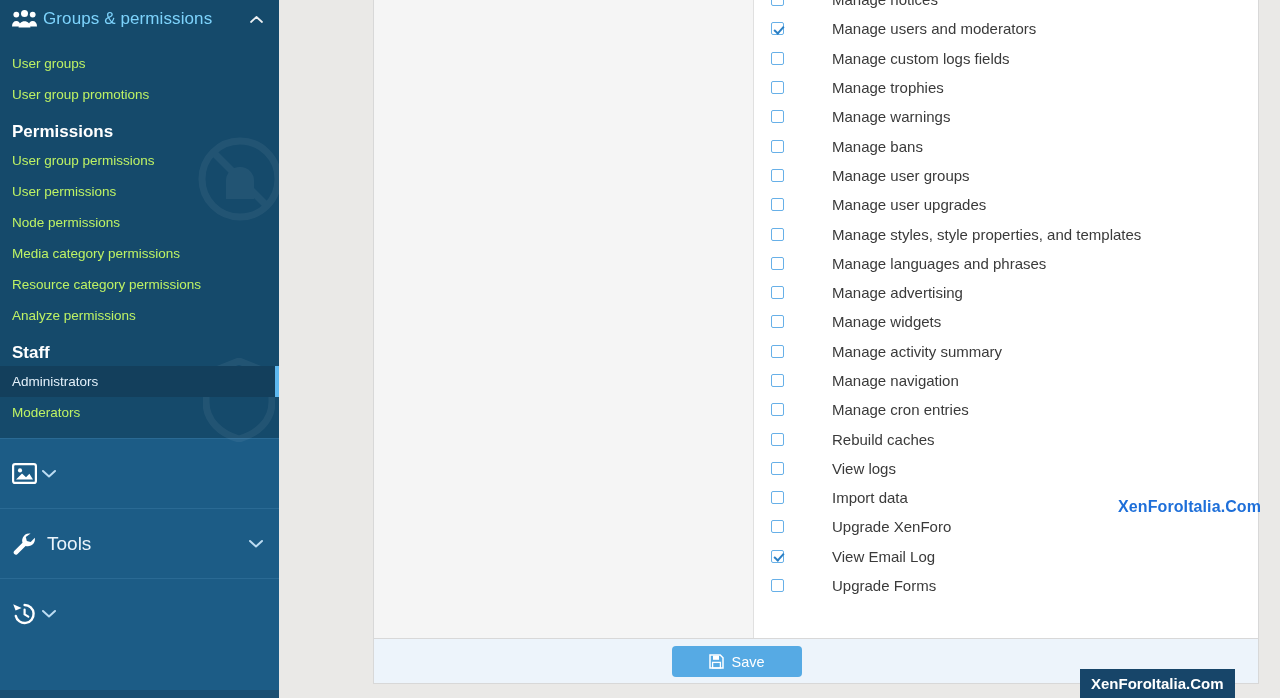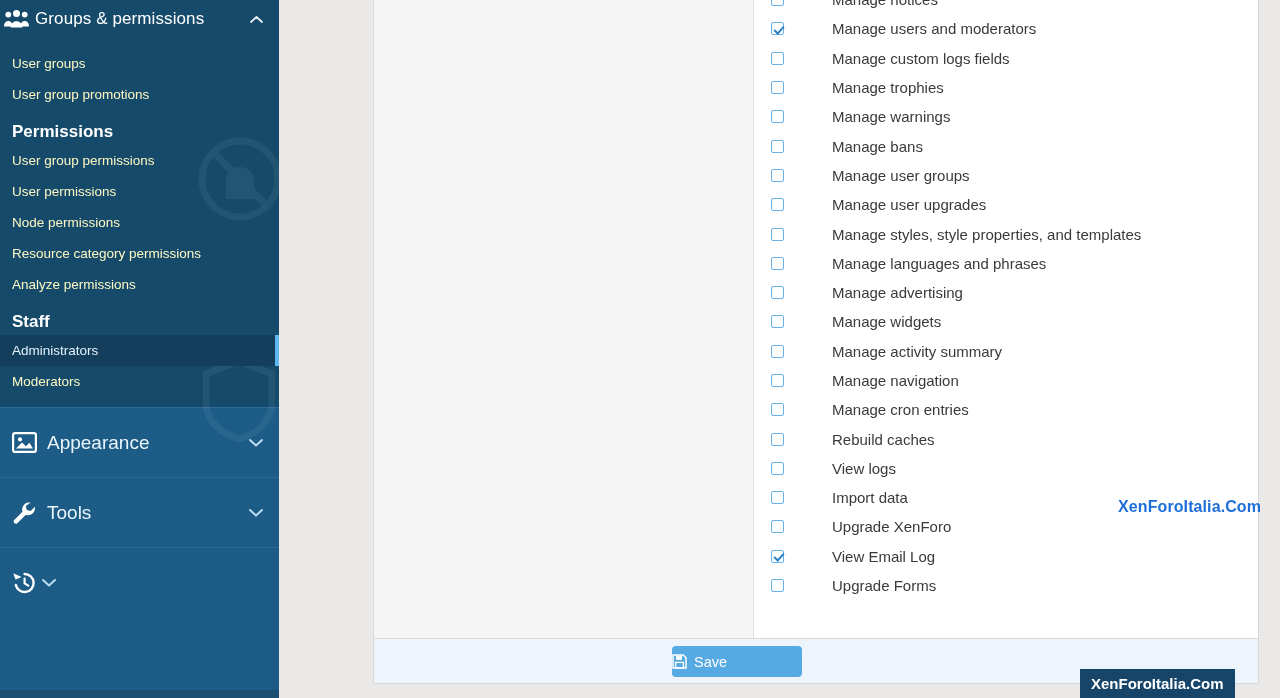--- a/index.html
+++ b/index.html
@@ -36,22 +36,22 @@
   
   .grp-open {
     background: #154a6b;
     position: relative;
   }
 
   .grp-header {
     display: flex;
     align-items: center;
     height: 38px;
-    padding: 0 16px 0 4px;
-    color: #ffffff;
+    padding: 0 16px 0 12px;
+    color: #7dd3fc;
     font-size: 17px;
     position: relative;
     cursor: pointer;
   }
   .grp-header .g-ico {
     width: 26px; height: 22px;
     flex: 0 0 26px;
     display: flex; align-items: center; justify-content: flex-start;
   }
   .grp-header .g-label {
@@ -60,21 +60,21 @@
     letter-spacing: .1px;
   }
   .grp-header .g-chev {
     flex: 0 0 14px;
     display: flex; align-items: center; justify-content: center;
     opacity: .92;
   }
 
   .sb-link {
     display: block;
-    color: #fef9c3;
+    color: #bef264;
     font-size: 13.5px;
     line-height: 31px;
     padding: 0 16px 0 12px;
     text-decoration: none;
     position: relative;
     cursor: pointer;
     white-space: nowrap;
   }
   .sb-link.active {
     background: #133f5c;
@@ -230,21 +230,21 @@
     width: 130px;
     height: 31px;
     background: #56aae4;
     border: none;
     border-radius: 4px;
     color: #ffffff;
     font-size: 14.5px;
     font-family: "Liberation Sans", sans-serif;
     display: flex;
     align-items: center;
-    justify-content: flex-start;
+    justify-content: center;
     gap: 7px;
     cursor: pointer;
   }
 
   
   .wm-text {
     position: absolute;
     left: 1118px; top: 498px;
     font-size: 16px;
     font-weight: bold;
@@ -316,40 +316,40 @@
         <div class="sb-gap"></div>
 
         <a class="sb-link">User groups</a>
         <a class="sb-link">User group promotions</a>
 
         <div class="sb-head">Permissions</div>
 
         <a class="sb-link">User group permissions</a>
         <a class="sb-link">User permissions</a>
         <a class="sb-link">Node permissions</a>
+        <a class="sb-link">Media category permissions</a>
         <a class="sb-link">Resource category permissions</a>
         <a class="sb-link">Analyze permissions</a>
 
         <div class="sb-head">Staff</div>
 
         <a class="sb-link active">Administrators</a>
         <a class="sb-link">Moderators</a>
 
         <div class="sb-gap"></div>
       </div>
 
       <div class="grp-collapsed">
         <span class="g-ico">
           <svg width="25" height="21" viewBox="0 0 25 21">
             <rect x="1.1" y="1.1" width="22.8" height="18.8" rx="2" fill="none" stroke="#ffffff" stroke-width="2.2"></rect>
             <circle cx="8" cy="7.4" r="2.1" fill="#ffffff"></circle>
             <path d="M4 16.6 L10 10.4 L14 14.2 L17.4 10.8 L21 16.6 Z" fill="#ffffff"></path>
           </svg>
         </span>
-        <span class="g-label">Appearance</span>
         <span class="g-chev">
           <svg width="14" height="9" viewBox="0 0 14 9">
             <path d="M1 2 L7 7.5 L13 2" fill="none" stroke="#bcdcf2" stroke-width="2" stroke-linecap="round" stroke-linejoin="round"></path>
           </svg>
         </span>
       </div>
 
       <div class="grp-collapsed">
         <span class="g-ico">
           <svg width="25" height="24" viewBox="0 0 25 24">

